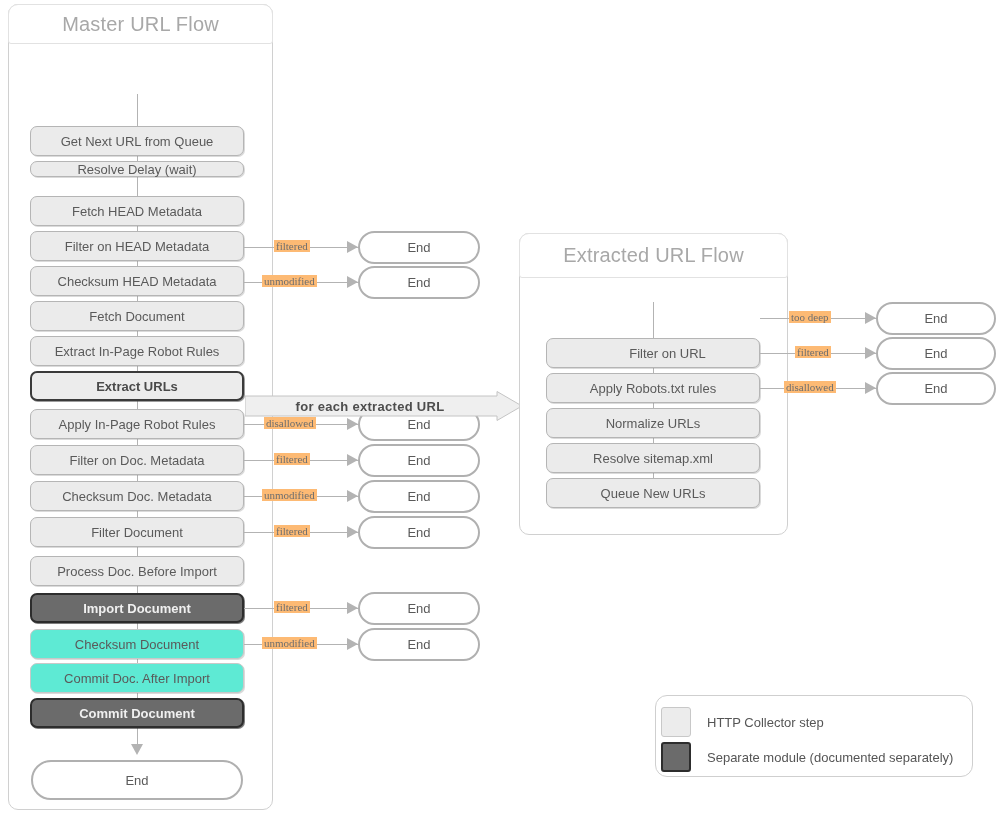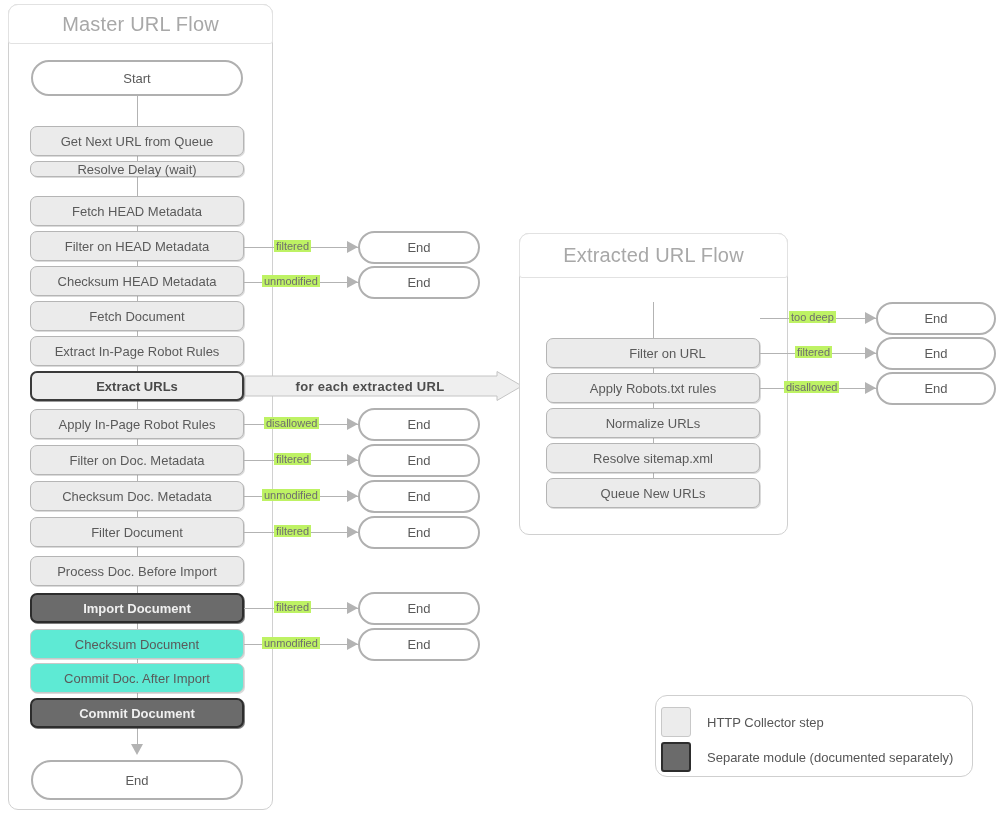--- a/index.html
+++ b/index.html
@@ -97,23 +97,24 @@
   .hline {
     position: absolute;
     background: #b3b3b3;
     height: 1px;
   }
   .branch-label {
     position: absolute;
     font-size: 11px;
     color: #6e6e6e;
     white-space: nowrap;
-    background: #bef264;
+    background: #fdba74;
     padding: 0 2px;
     line-height: 12px;
+    font-family: Liberation Serif, serif;
   }
   .arrow-head {
     position: absolute;
     width: 0;
     height: 0;
     border-top: 6px solid transparent;
     border-bottom: 6px solid transparent;
     border-left: 11px solid #b3b3b3;
   }
   .arrow-down {
@@ -183,23 +184,20 @@
 
 <div id="canvas">
 
   <div class="panel" style="left:8px; top:4px; width:265px; height:806px;"></div>
   <div class="panel-title" style="left:8px; top:4px; width:265px; height:40px;">
     <span>Master URL Flow</span>
   </div>
 
   <div class="vline" style="left:137px; top:94px; height:650px;"></div>
 
-  <div class="term" style="left:31px; top:60px; width:212px; height:36px;">
-    <span>Start</span>
-  </div>
 
   <div class="step" style="left:30px; top:126px; width:214px; height:30px;">
     <span>Get Next URL from Queue</span>
   </div>
 
   <div class="step" style="left:30px; top:161px; width:214px; height:16px;">
     <span>Resolve Delay (wait)</span>
   </div>
 
   <div class="step" style="left:30px; top:196px; width:214px; height:30px;">
@@ -317,21 +315,21 @@
     <span>End</span>
   </div>
 
   <div class="hline" style="left:244px; top:644px; width:115px;"></div>
   <div class="branch-label" style="left:262px; top:637px;">unmodified</div>
   <div class="arrow-head" style="left:347px; top:638px;"></div>
   <div class="term" style="left:358px; top:628px; width:122px; height:33px;">
     <span>End</span>
   </div>
 
-  <div class="block-arrow" style="left:245px; top:371px; width:278px; height:30px;text-align:right;">
+  <div class="block-arrow" style="left:245px; top:391px; width:278px; height:30px;text-align:right;">
     <svg width="278" height="30" viewBox="0 0 278 30">
       <path d="M0,5 L252,5 L252,0.5 L277,15 L252,29.5 L252,25 L0,25 Z" fill="#efefef" stroke="#c4c4c4" stroke-width="1"></path>
     </svg>
     <span class="ba-text">for each extracted URL</span>
   </div>
 
   <div class="panel" style="left:519px; top:233px; width:269px; height:302px;"></div>
   <div class="panel-title" style="left:519px; top:233px; width:269px; height:45px;">
     <span>Extracted URL Flow</span>
   </div>

